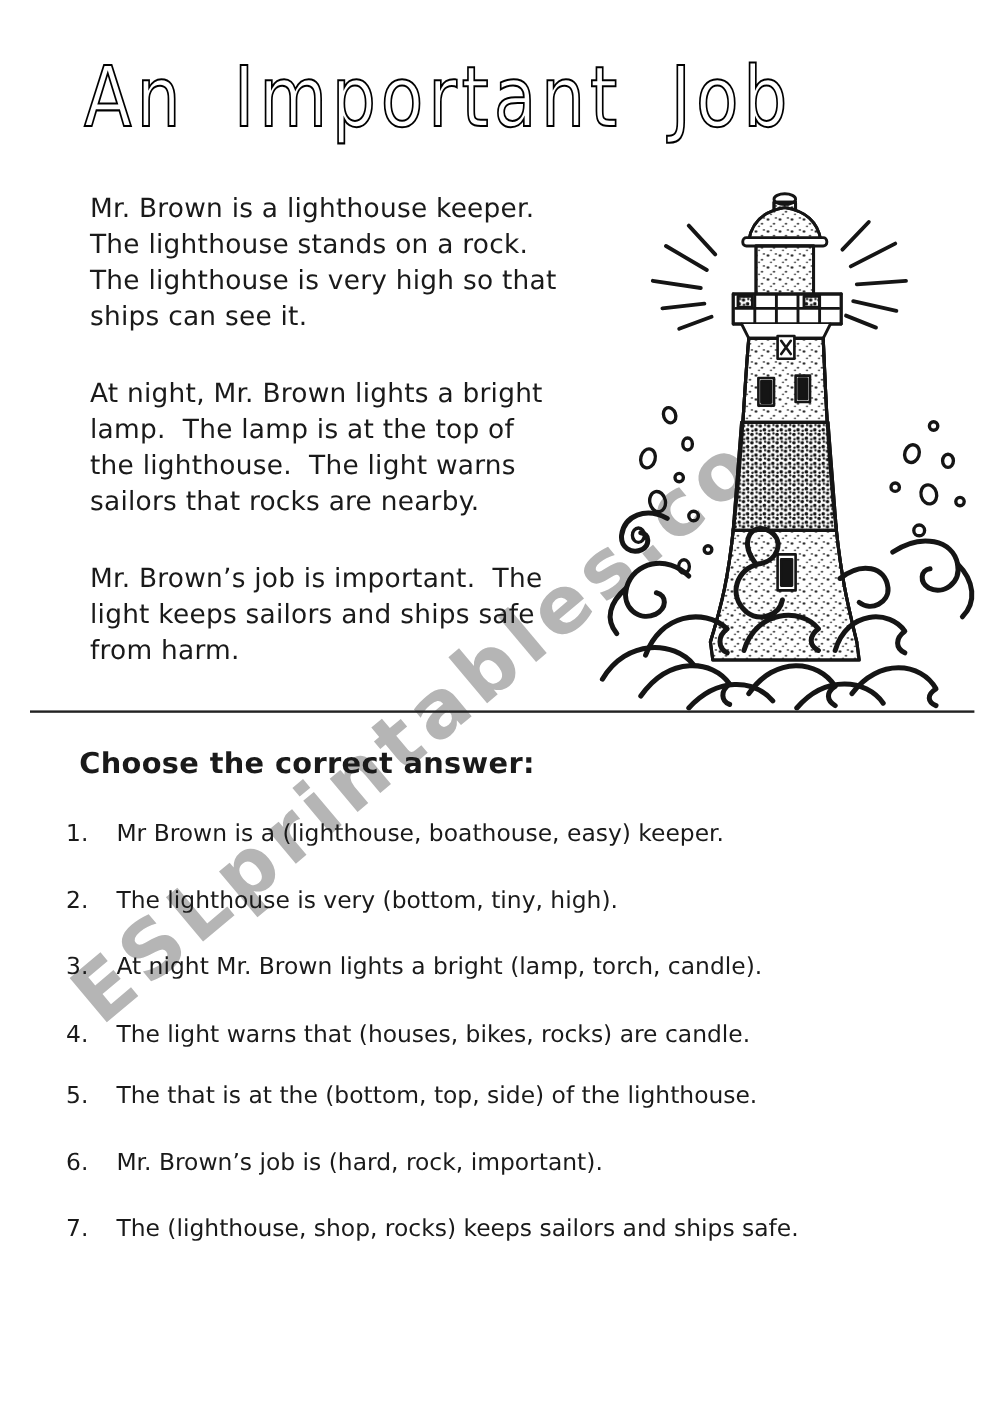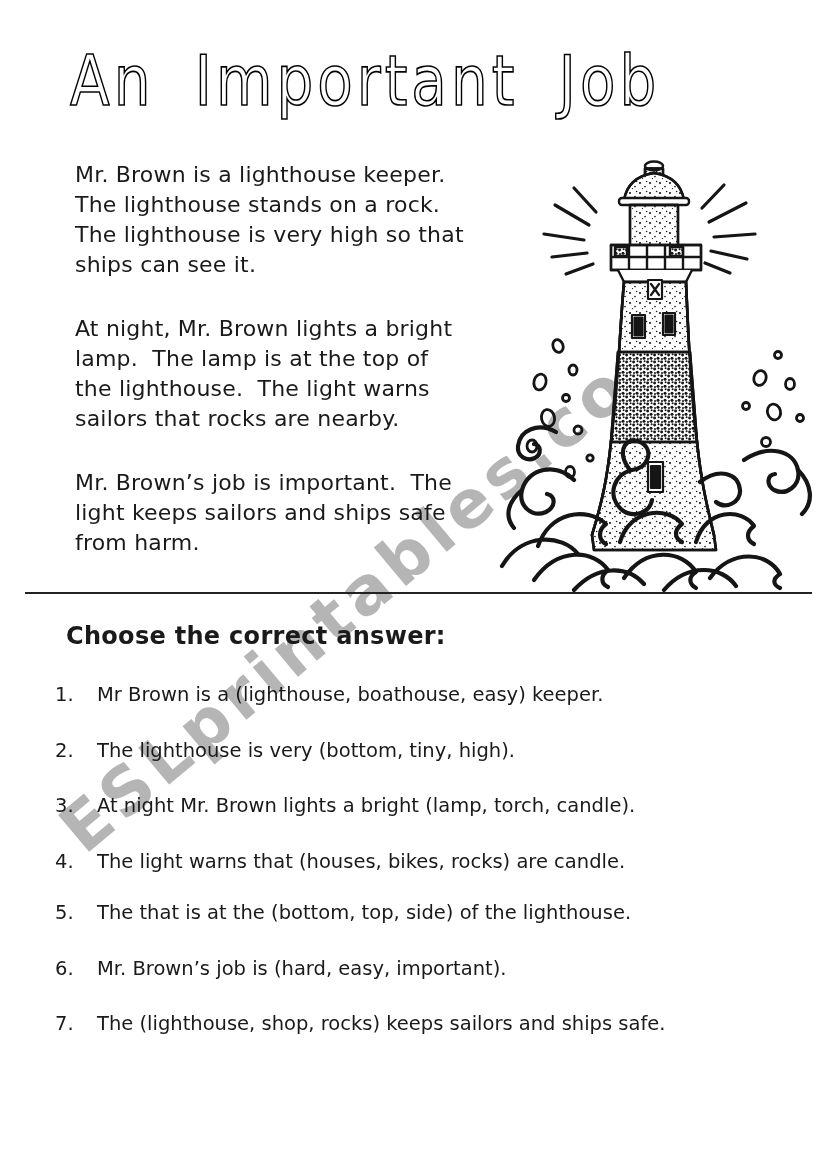--- a/index.html
+++ b/index.html
@@ -207,21 +207,21 @@
     <div class="question q4">
       <span class="qnum">4.</span>
       <span class="qtext">The light warns that (houses, bikes, rocks) are candle.</span>
     </div>
     <div class="question q5">
       <span class="qnum">5.</span>
       <span class="qtext">The that is at the (bottom, top, side) of the lighthouse.</span>
     </div>
     <div class="question q6">
       <span class="qnum">6.</span>
-      <span class="qtext">Mr. Brown’s job is (hard, easy, important).</span>
+      <span class="qtext">Mr. Brown’s job is (hard, rock, important).</span>
     </div>
     <div class="question q7">
       <span class="qnum">7.</span>
       <span class="qtext">The (lighthouse, shop, rocks) keeps sailors and ships safe.</span>
     </div>
 
   </div>
 </div>
 
 </body></html>

